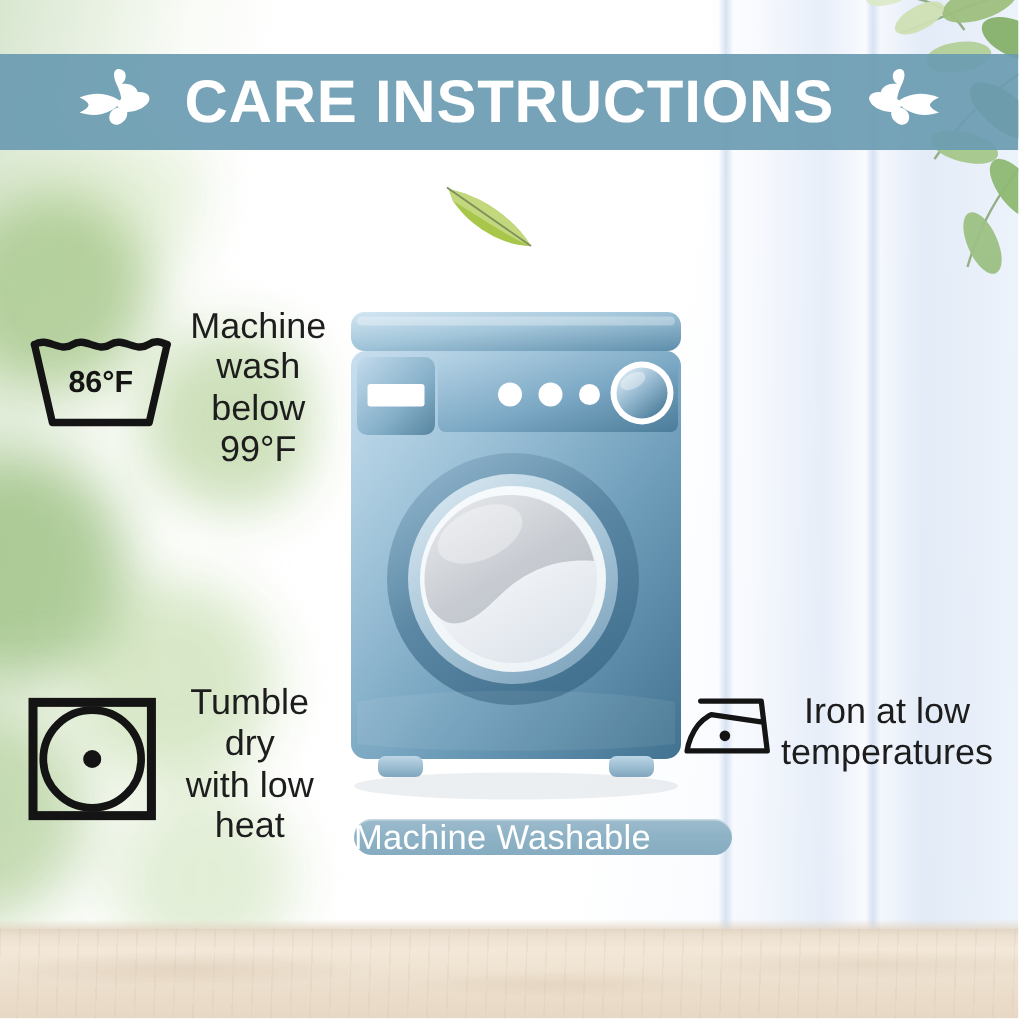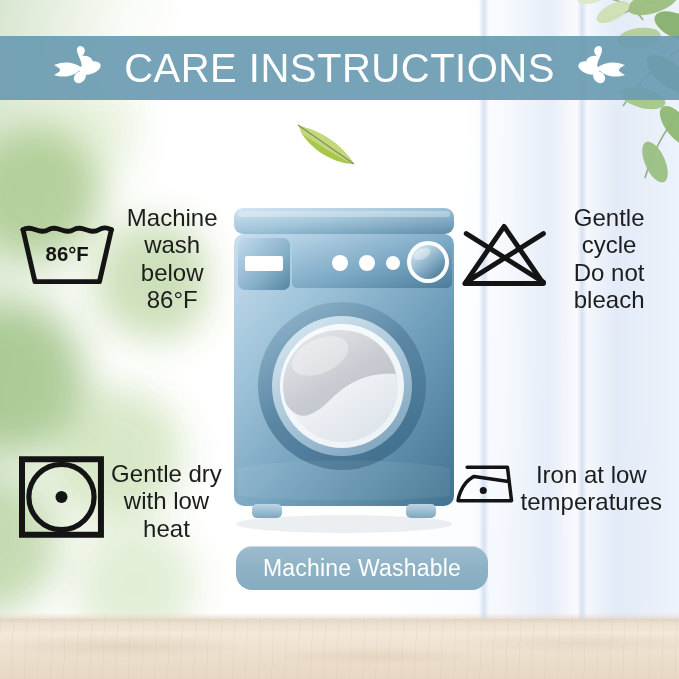--- a/index.html
+++ b/index.html
@@ -137,21 +137,21 @@
     background: rgba(108,156,178,0.93);
     display: flex;
     align-items: center;
     justify-content: center;
     gap: 22px;
     z-index: 5;
   }
   .banner-title {
     color: #ffffff;
     font-size: 40px;
-    font-weight: normal;
+    font-weight: bold;
     letter-spacing: 0.5px;
     line-height: 1;
     white-space: nowrap;
     font-family: "Liberation Sans", sans-serif;
   }
   .ornament { width: 54px; height: 46px; flex: 0 0 auto; }
   .ornament.right { transform: scaleX(-1); }
 
   
   .cell {
@@ -188,27 +188,26 @@
     height: 330px;
     z-index: 4;
   }
 
   
   .badge {
     position: absolute;
     left: 236px;
     top: 546px;
     width: 252px;
-    height: 44px;
+    height: 24px;
     border-radius: 16px;
     background: linear-gradient(180deg, #9dbccd 0%, #8fb3c6 45%, #86acc1 100%);
     box-shadow: inset 0 1px 0 rgba(255,255,255,0.45);
     display: flex;
     align-items: center;
-    justify-content: center;
     z-index: 6;
   }
   .badge-text {
     color: #ffffff;
     font-size: 23px;
     line-height: 1;
     letter-spacing: 0.2px;
     font-family: "Liberation Sans", sans-serif;
     white-space: nowrap;
   }
@@ -284,40 +283,31 @@
     <path d="M2 5 L58 44" stroke="#7d8f5a" stroke-width="1.2" fill="none"></path>
   </svg>
 
   <div class="cell cell-tl">
     <svg class="sym" width="146" height="96" viewBox="0 0 146 96">
       <path d="M10 12 C22 4, 34 20, 46 12 C58 4, 70 20, 82 12 C94 4, 106 20, 118 12 C126 7, 131 10, 136 12" fill="none" stroke="#141414" stroke-width="7" stroke-linecap="round" stroke-linejoin="round"></path>
       <path d="M10 12 L27 86 L119 86 L136 12" fill="none" stroke="#141414" stroke-width="7" stroke-linecap="round" stroke-linejoin="round"></path>
       <text x="73" y="57" text-anchor="middle" font-family="Liberation Sans, sans-serif" font-size="29" font-weight="600" fill="#141414">86°F</text>
     </svg>
     <div class="cell-label">Machine wash
-below 86°F</div>
+below 99°F</div>
   </div>
 
-  <div class="cell cell-tr">
-    <svg class="sym" width="146" height="96" viewBox="0 0 146 96">
-      <path d="M73 8 L128 88 L18 88 Z" fill="none" stroke="#141414" stroke-width="7" stroke-linecap="round" stroke-linejoin="round"></path>
-      <line x1="20" y1="18" x2="128" y2="86" stroke="#141414" stroke-width="7" stroke-linecap="round"></line>
-      <line x1="128" y1="18" x2="20" y2="86" stroke="#141414" stroke-width="7" stroke-linecap="round"></line>
-    </svg>
-    <div class="cell-label">Gentle cycle
-Do not bleach</div>
-  </div>
 
   <div class="cell cell-bl">
     <svg class="sym" width="106" height="100" viewBox="0 0 106 100">
       <rect x="7" y="6" width="92" height="88" fill="none" stroke="#141414" stroke-width="7"></rect>
       <circle cx="53" cy="50" r="38" fill="none" stroke="#141414" stroke-width="6"></circle>
       <circle cx="53" cy="50" r="7" fill="#141414"></circle>
     </svg>
-    <div class="cell-label">Gentle dry
+    <div class="cell-label">Tumble dry
 with low heat</div>
   </div>
 
   <div class="cell cell-br">
     <svg class="sym" width="136" height="90" viewBox="0 0 136 90">
       <path d="M30 12 L110 12 L118 78 L12 78 C12 78, 16 46, 40 32 L44 30 L112 40" fill="none" stroke="#141414" stroke-width="7" stroke-linecap="round" stroke-linejoin="round"></path>
       <circle cx="62" cy="58" r="7" fill="#141414"></circle>
     </svg>
     <div class="cell-label">Iron at low
 temperatures</div>

